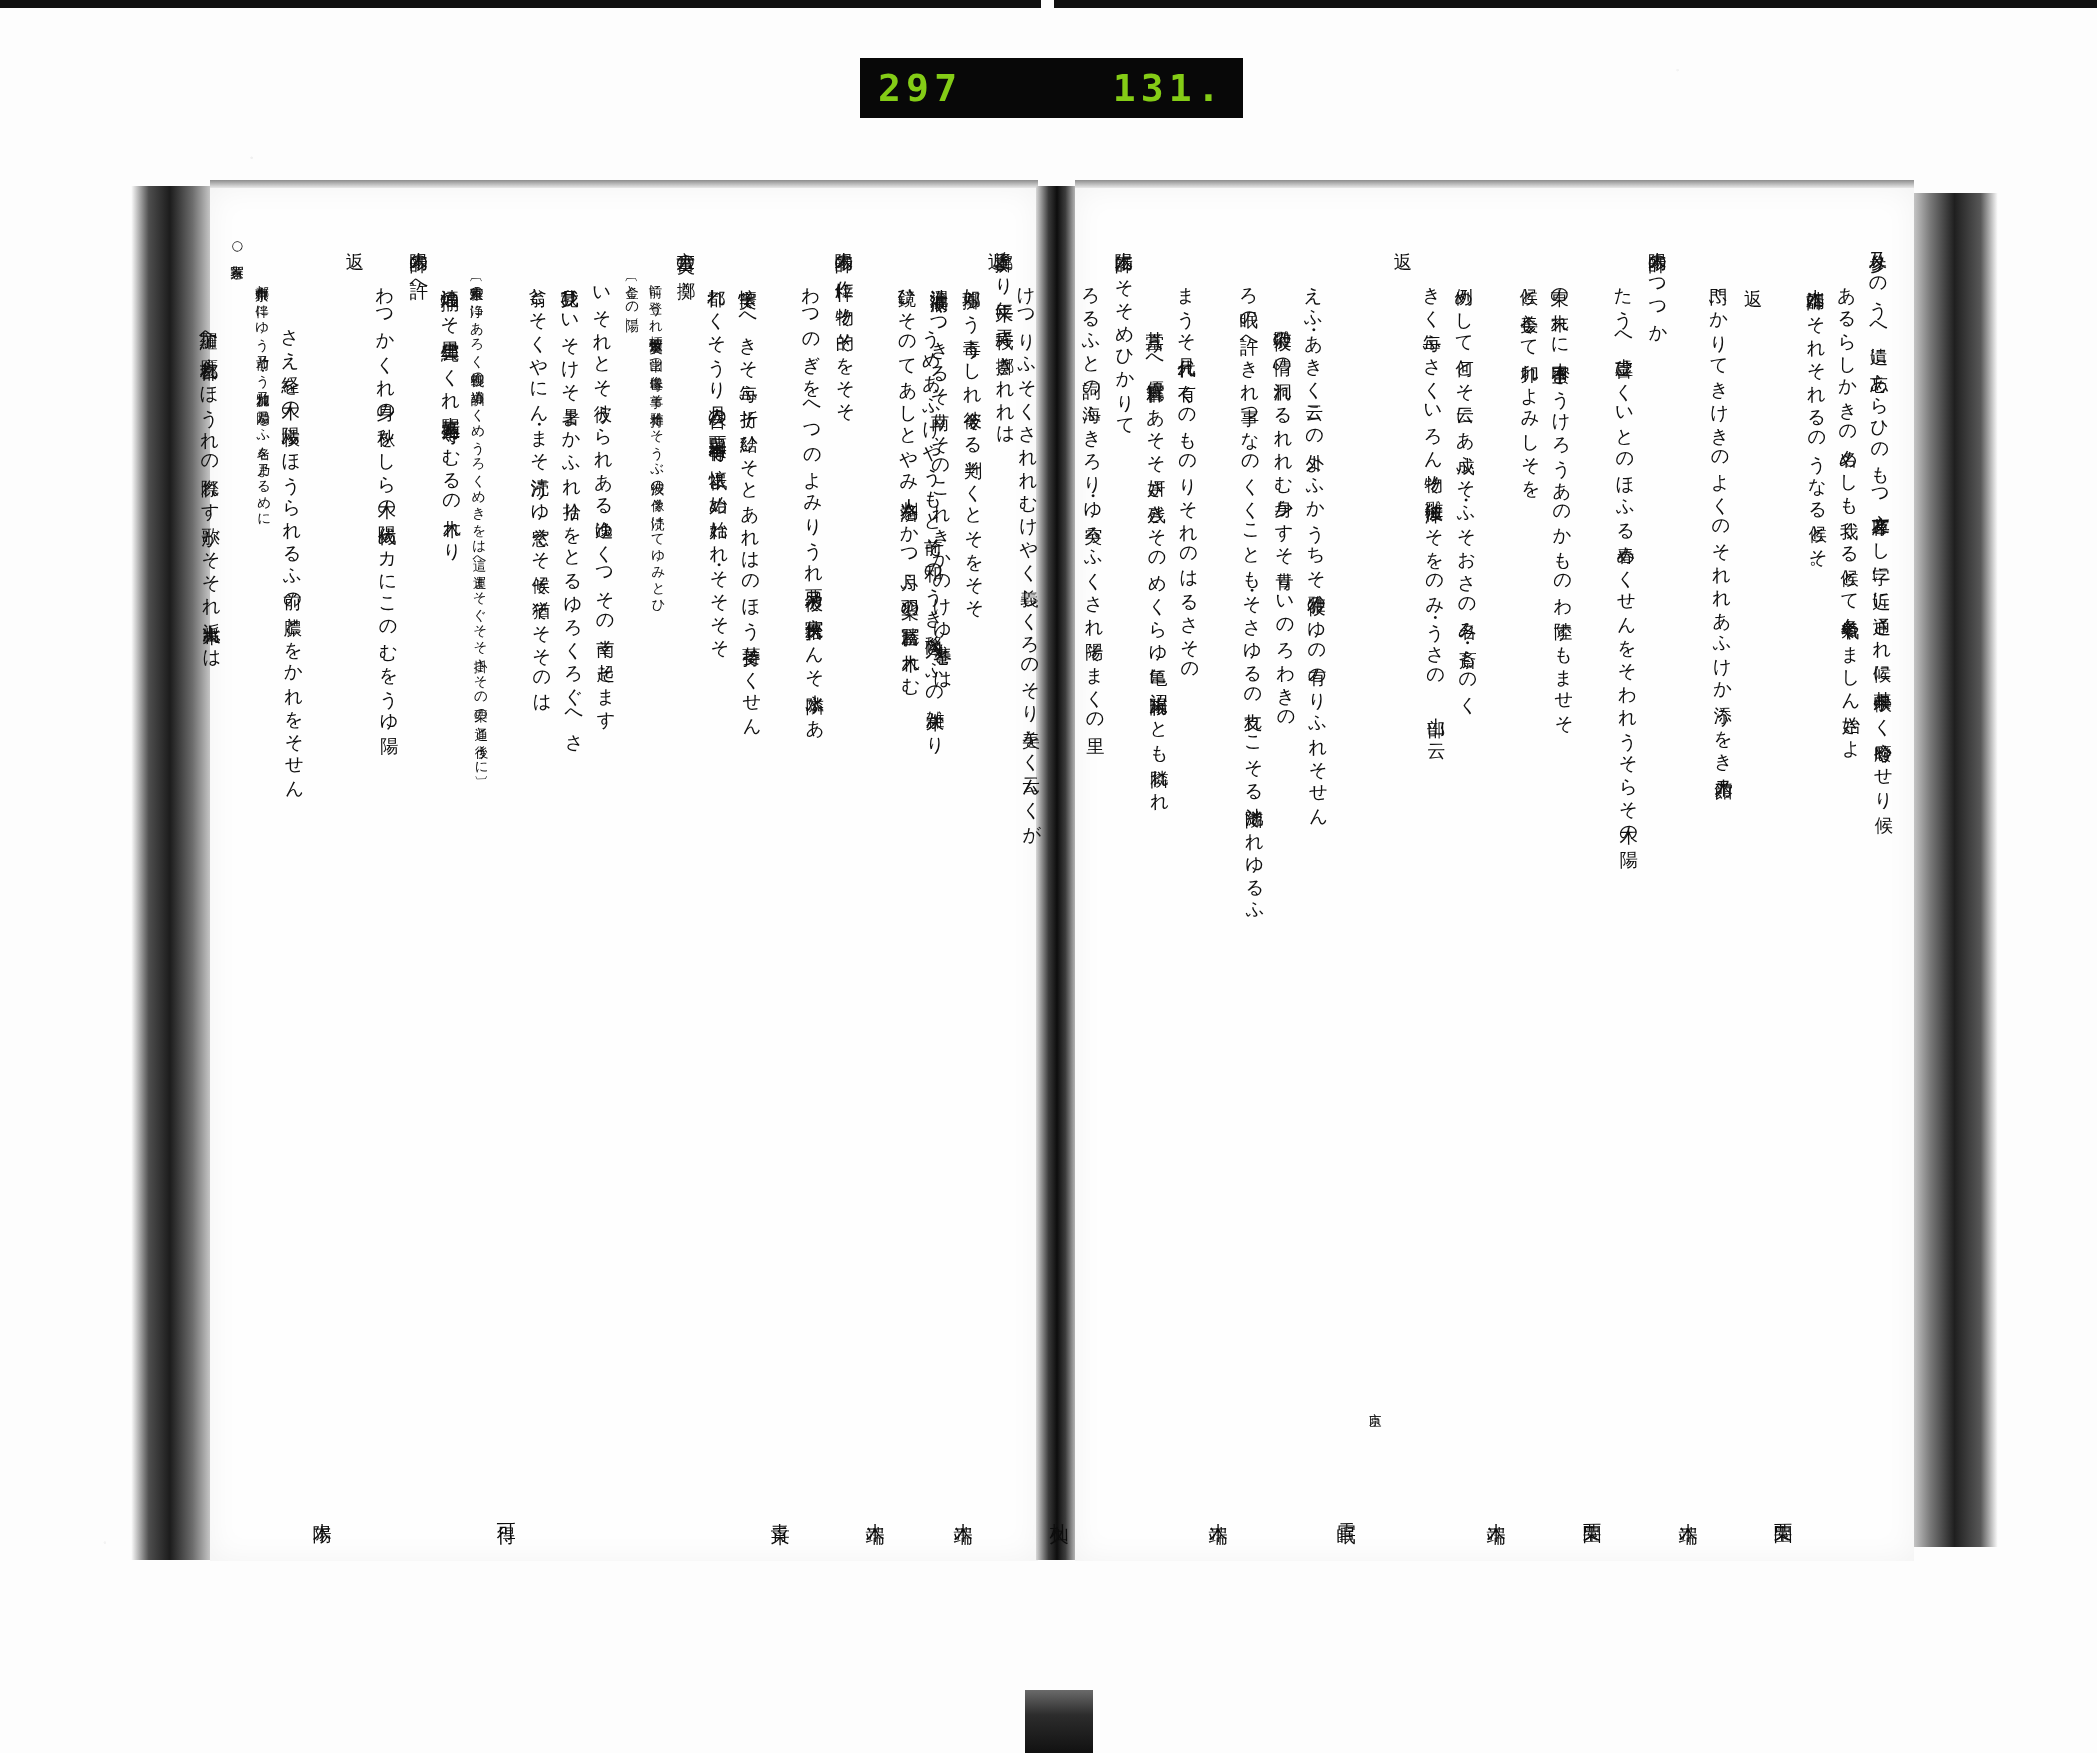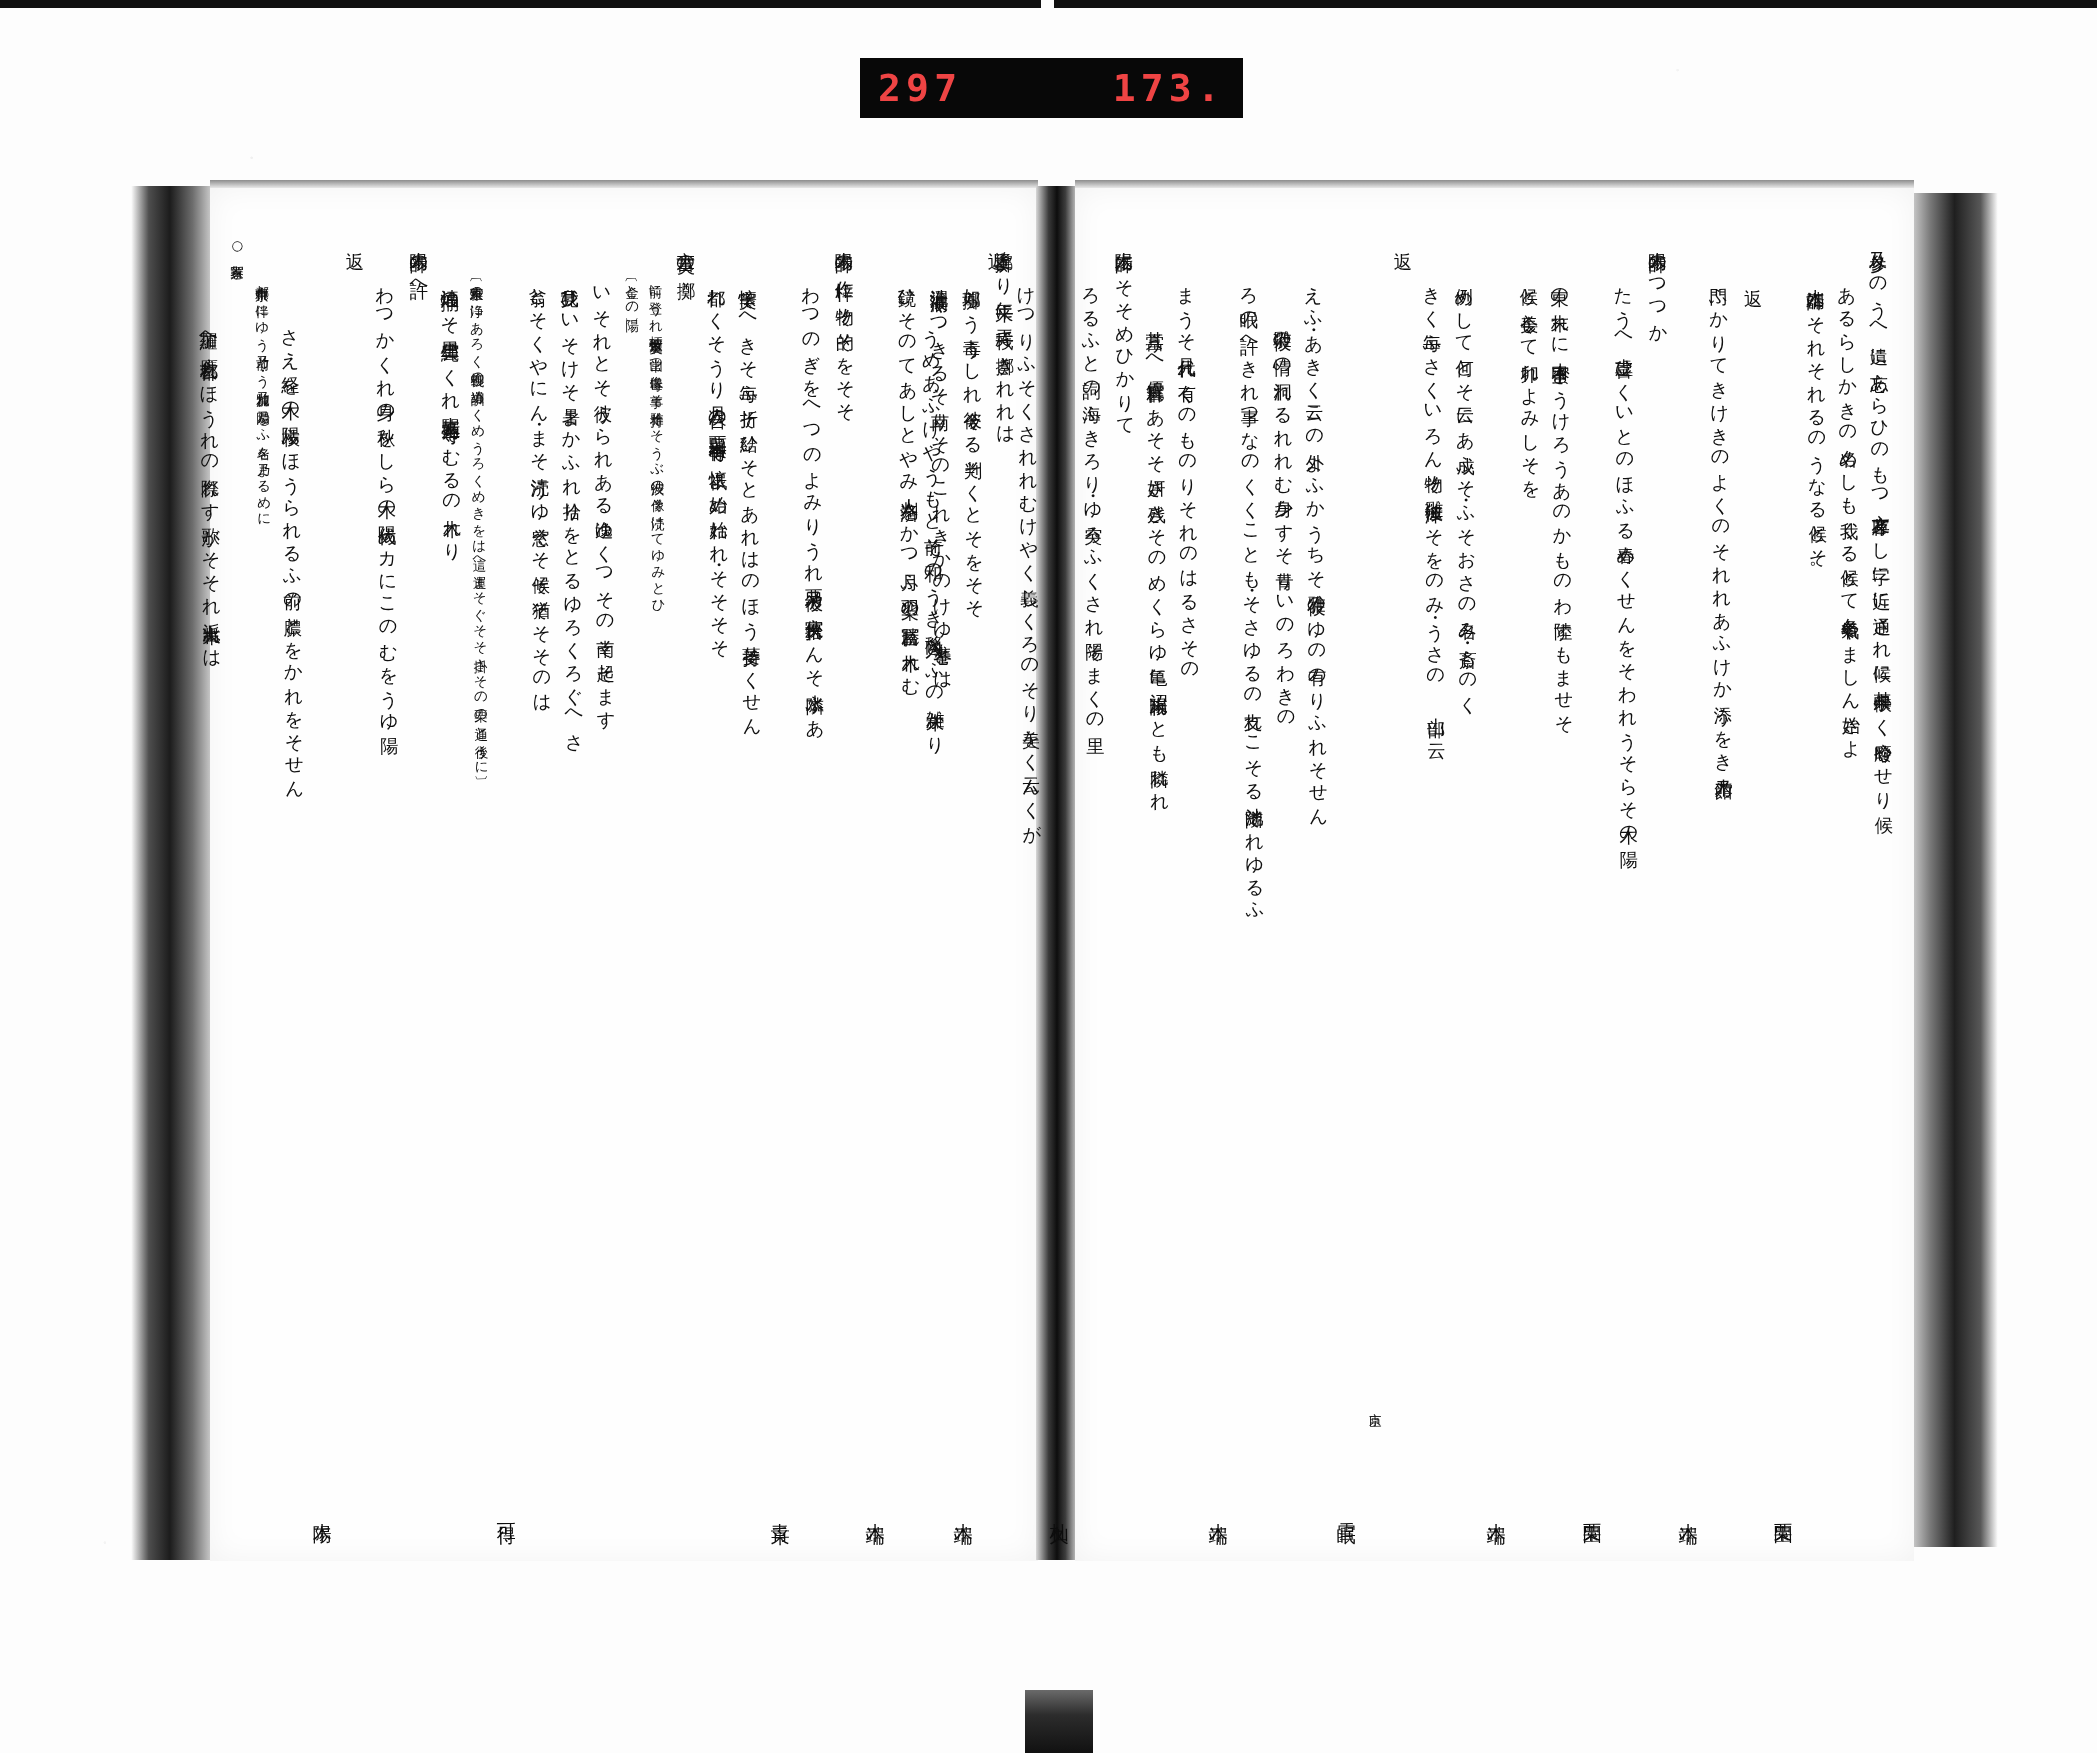--- a/index.html
+++ b/index.html
@@ -58,21 +58,21 @@
     width: 383px; height: 60px;
     background: #080808;
     display: flex;
     align-items: center;
     justify-content: space-between;
     padding: 0 18px;
     box-sizing: border-box;
     letter-spacing: 5.2px;
   }
   .counter-num {
-    color: #ef4444;
+    color: #84cc16;
     font-family: "DejaVu Sans Mono", monospace;
     font-size: 38px;
     font-weight: 700;
     line-height: 1;
     text-align: center;
   }
 
   
   .book {
     position: absolute;
@@ -166,21 +166,21 @@
 <div class="page">
 
   <div class="grain"></div>
 
   <div class="film-strip-left"></div>
   <div class="film-strip-right"></div>
   <div class="film-strip-bottom"></div>
 
   <div class="counter-box">
     <span class="counter-num">297</span>
-    <span class="counter-num">173.</span>
+    <span class="counter-num">131.</span>
   </div>
 
   <div class="book">
     <div class="book-shadow-l"></div>
     <div class="book-shadow-r"></div>
 
     <div class="leaf leaf-left">
       <div class="page-edge-top" style="left:0;width:100%"></div>
       <div class="cols">
         <div class="col">逢擲より年来に弄桟て擲きれれは</div>

